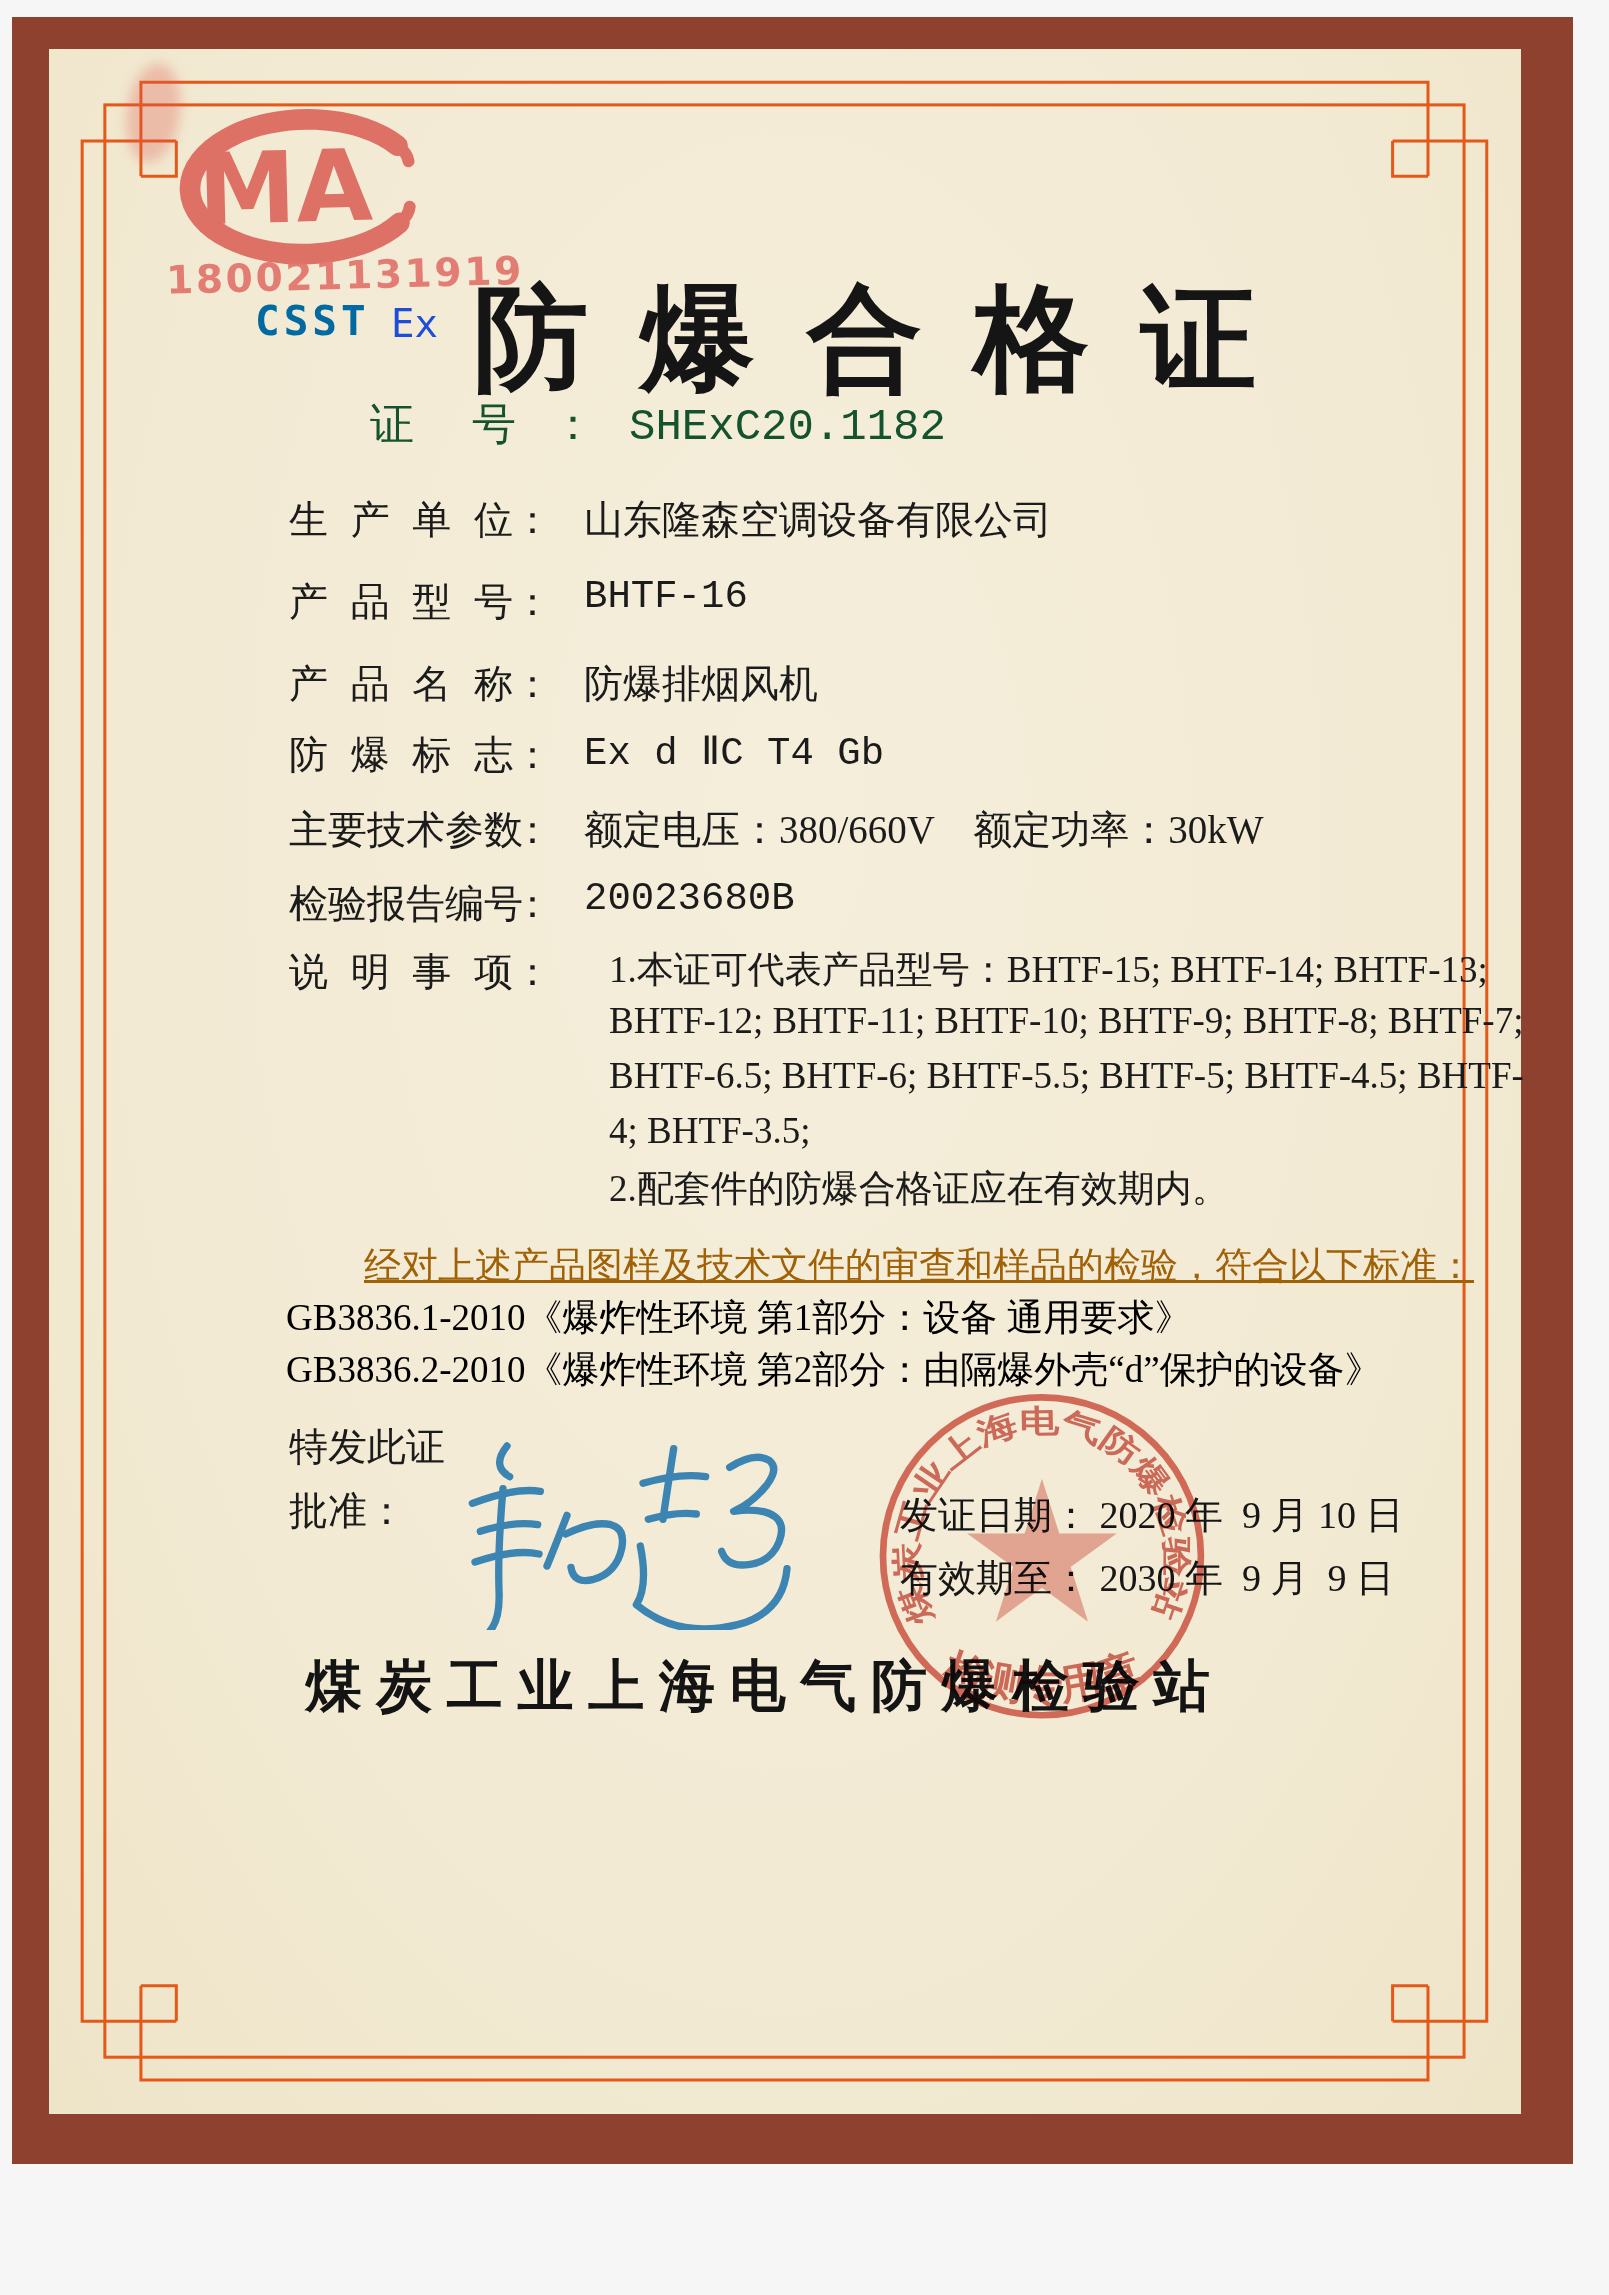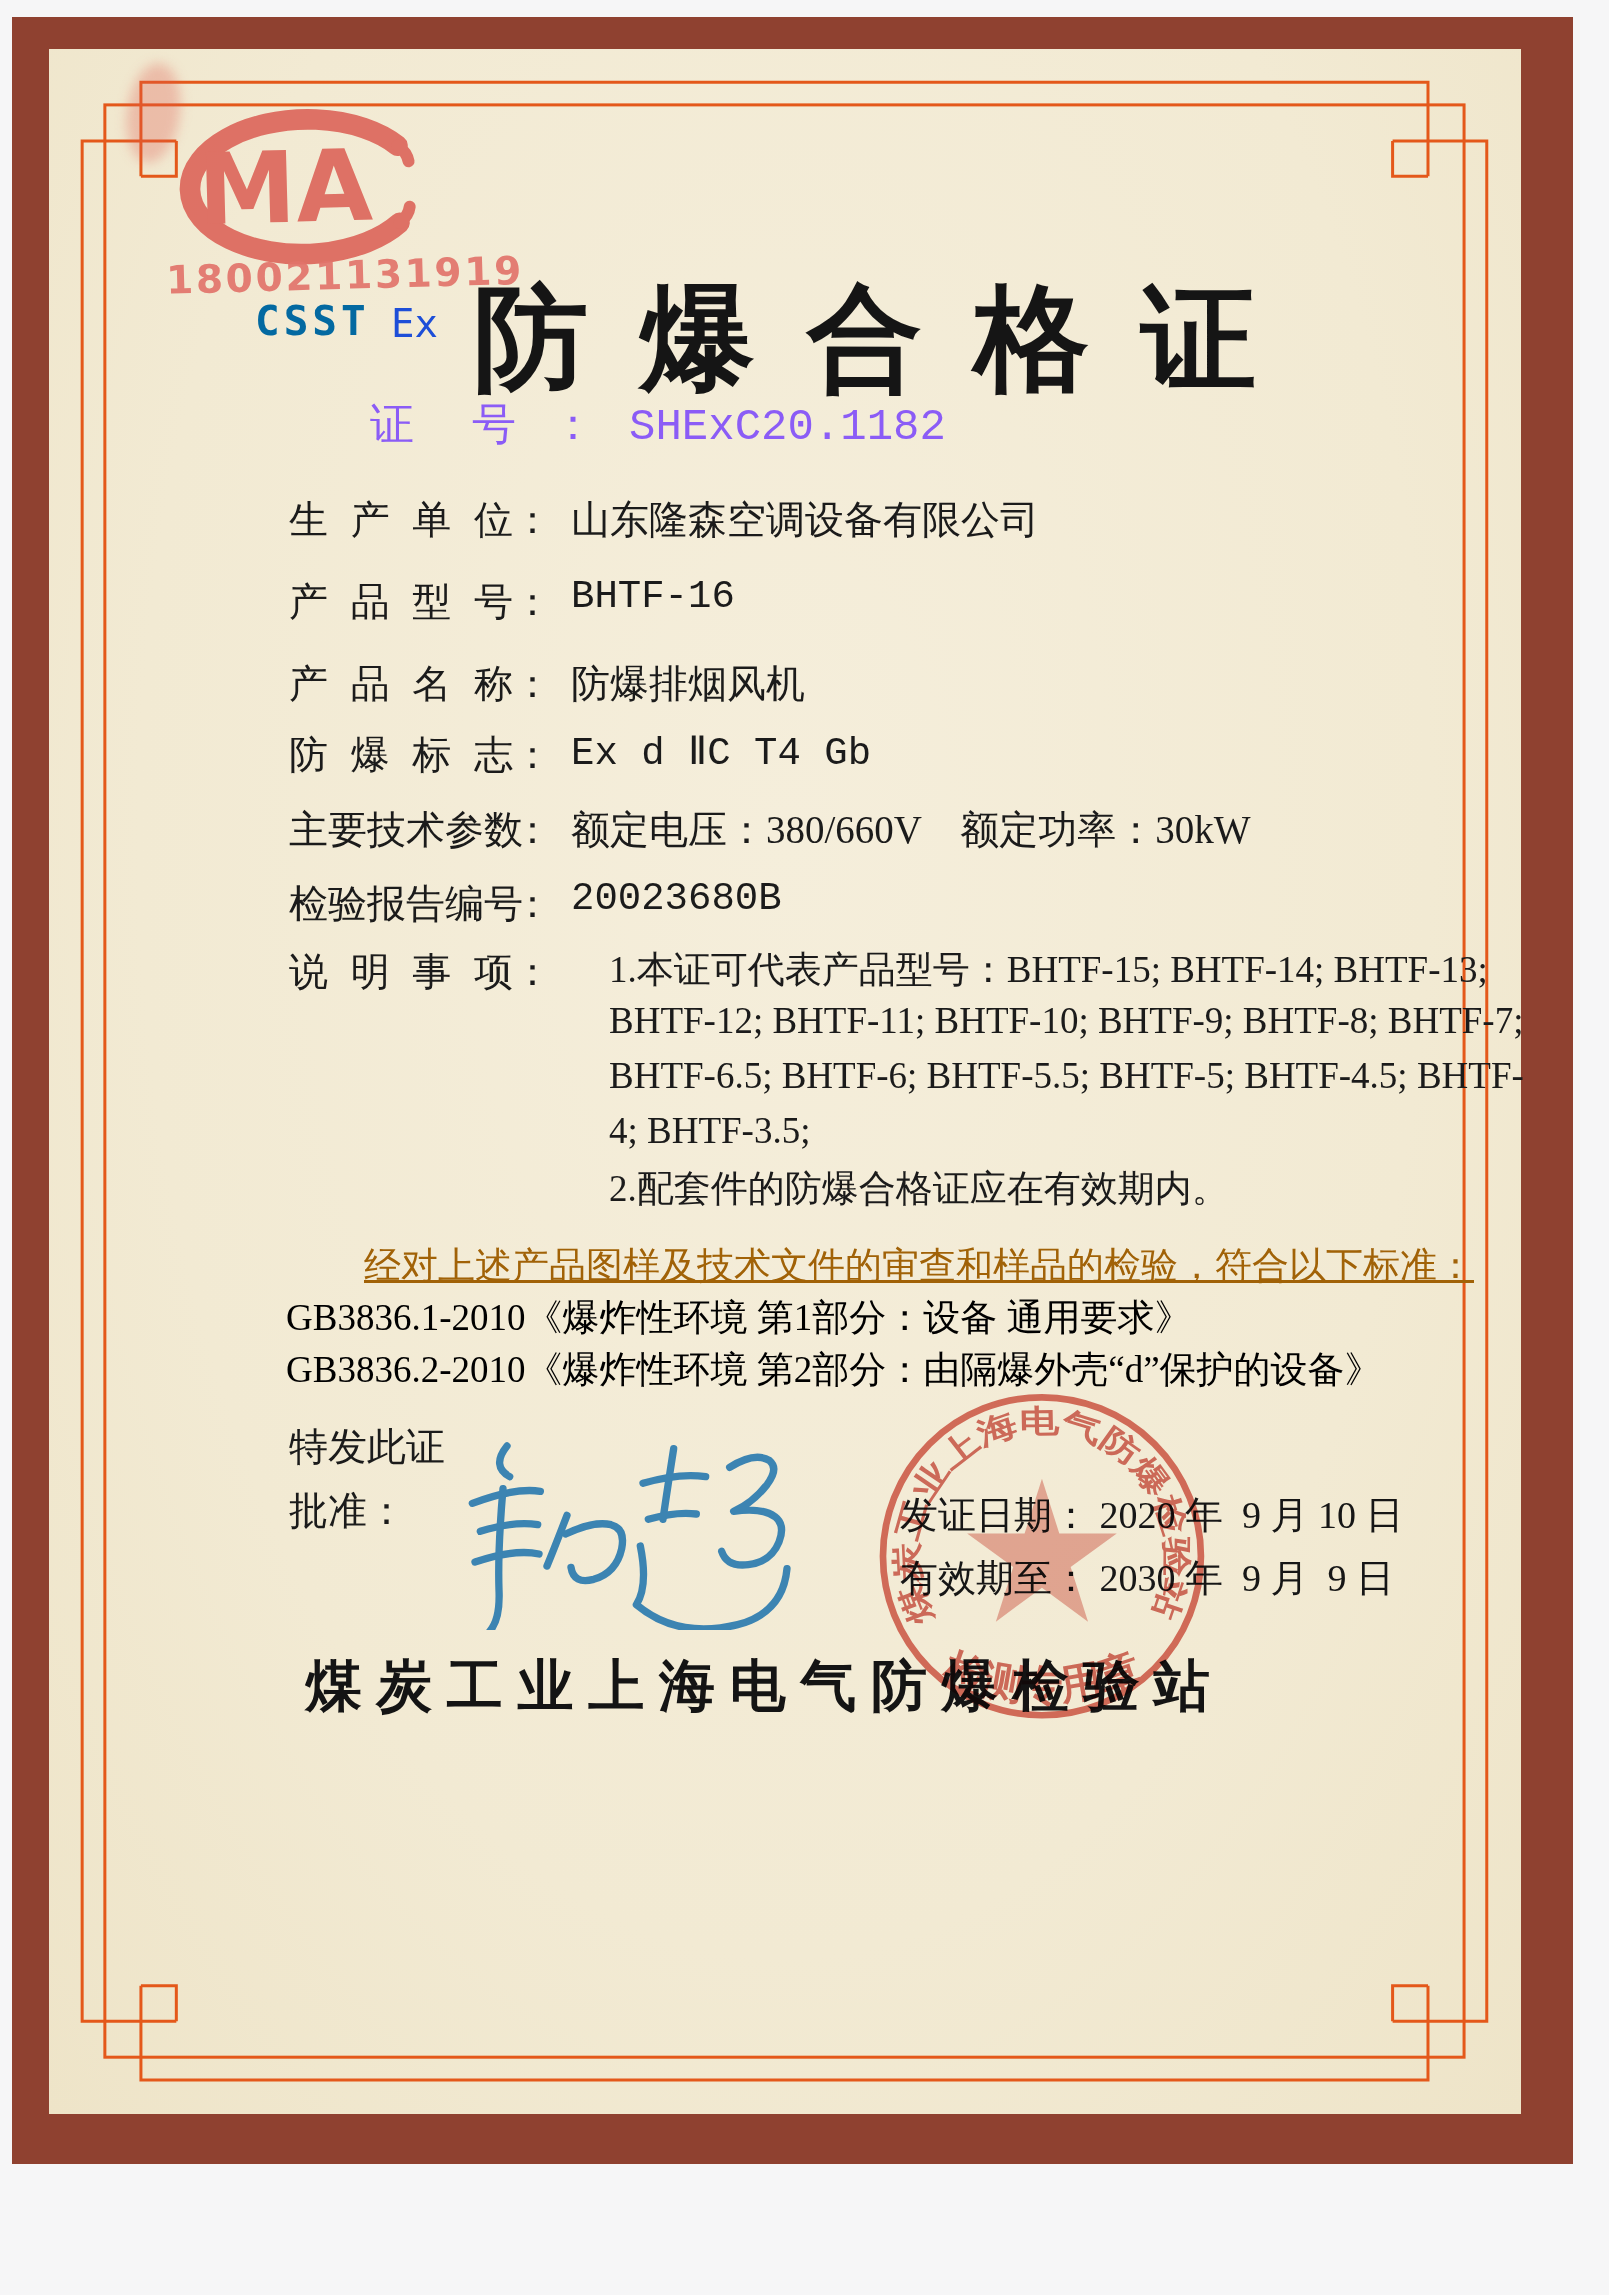--- a/index.html
+++ b/index.html
@@ -37,29 +37,29 @@
   }
   
   .title{
     position:absolute;left:0;top:262px;width:1609px;text-align:center;
     font-family:Liberation Mono, monospace;
     font-size:115px;font-weight:bold;letter-spacing:52px;text-indent:172px;
     color:#151515;white-space:nowrap;
   }
   .certno{
     position:absolute;left:0;top:395px;width:1316px;text-align:center;
-    font-size:44px;white-space:pre;color:#8b5cf6;
+    font-size:44px;white-space:pre;color:#14532d;
   }
   .certno .lab{letter-spacing:12px;}
   .latin{font-family:"Liberation Mono","DejaVu Sans Mono",monospace;}
   
   .row{position:absolute;left:289px;font-size:39px;white-space:pre;color:#1b1b1b;}
   .flabel{display:inline-block;width:224px;text-align:justify;text-align-last:justify;vertical-align:top;}
   .fcolon{display:inline-block;vertical-align:top;}
-  .fvalue{display:inline-block;margin-left:19px;vertical-align:top;}
+  .fvalue{display:inline-block;margin-left:32px;vertical-align:top;}
   .noteline{position:absolute;left:561px;font-size:37px;white-space:pre;color:#1b1b1b;margin-left:48px;}
   
   .intro{position:absolute;left:364px;top:1241px;font-size:37px;color:#a16207;text-decoration:underline;}
   .std{position:absolute;left:286px;font-size:37px;color:#000000;}
   
   .grant{position:absolute;left:289px;top:1420px;font-size:39px;color:#1b1b1b;}
   .approve{position:absolute;left:289px;top:1484px;font-size:39px;color:#1b1b1b;}
   .dateline{position:absolute;left:900px;font-size:38px;white-space:pre;color:#161616;z-index:4;}
   .org{
     position:absolute;left:0;top:1649px;width:1530px;text-align:center;

